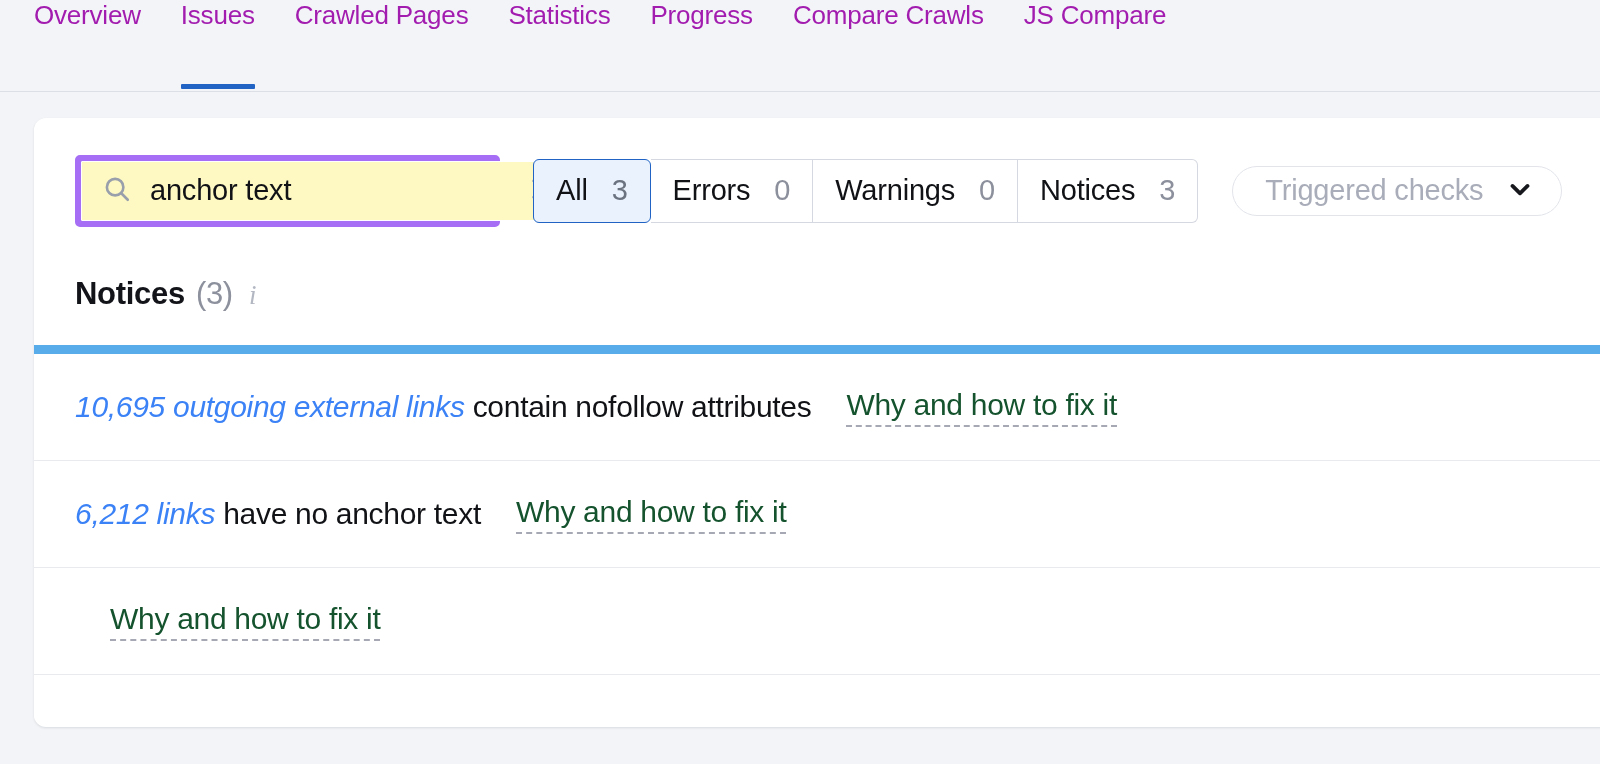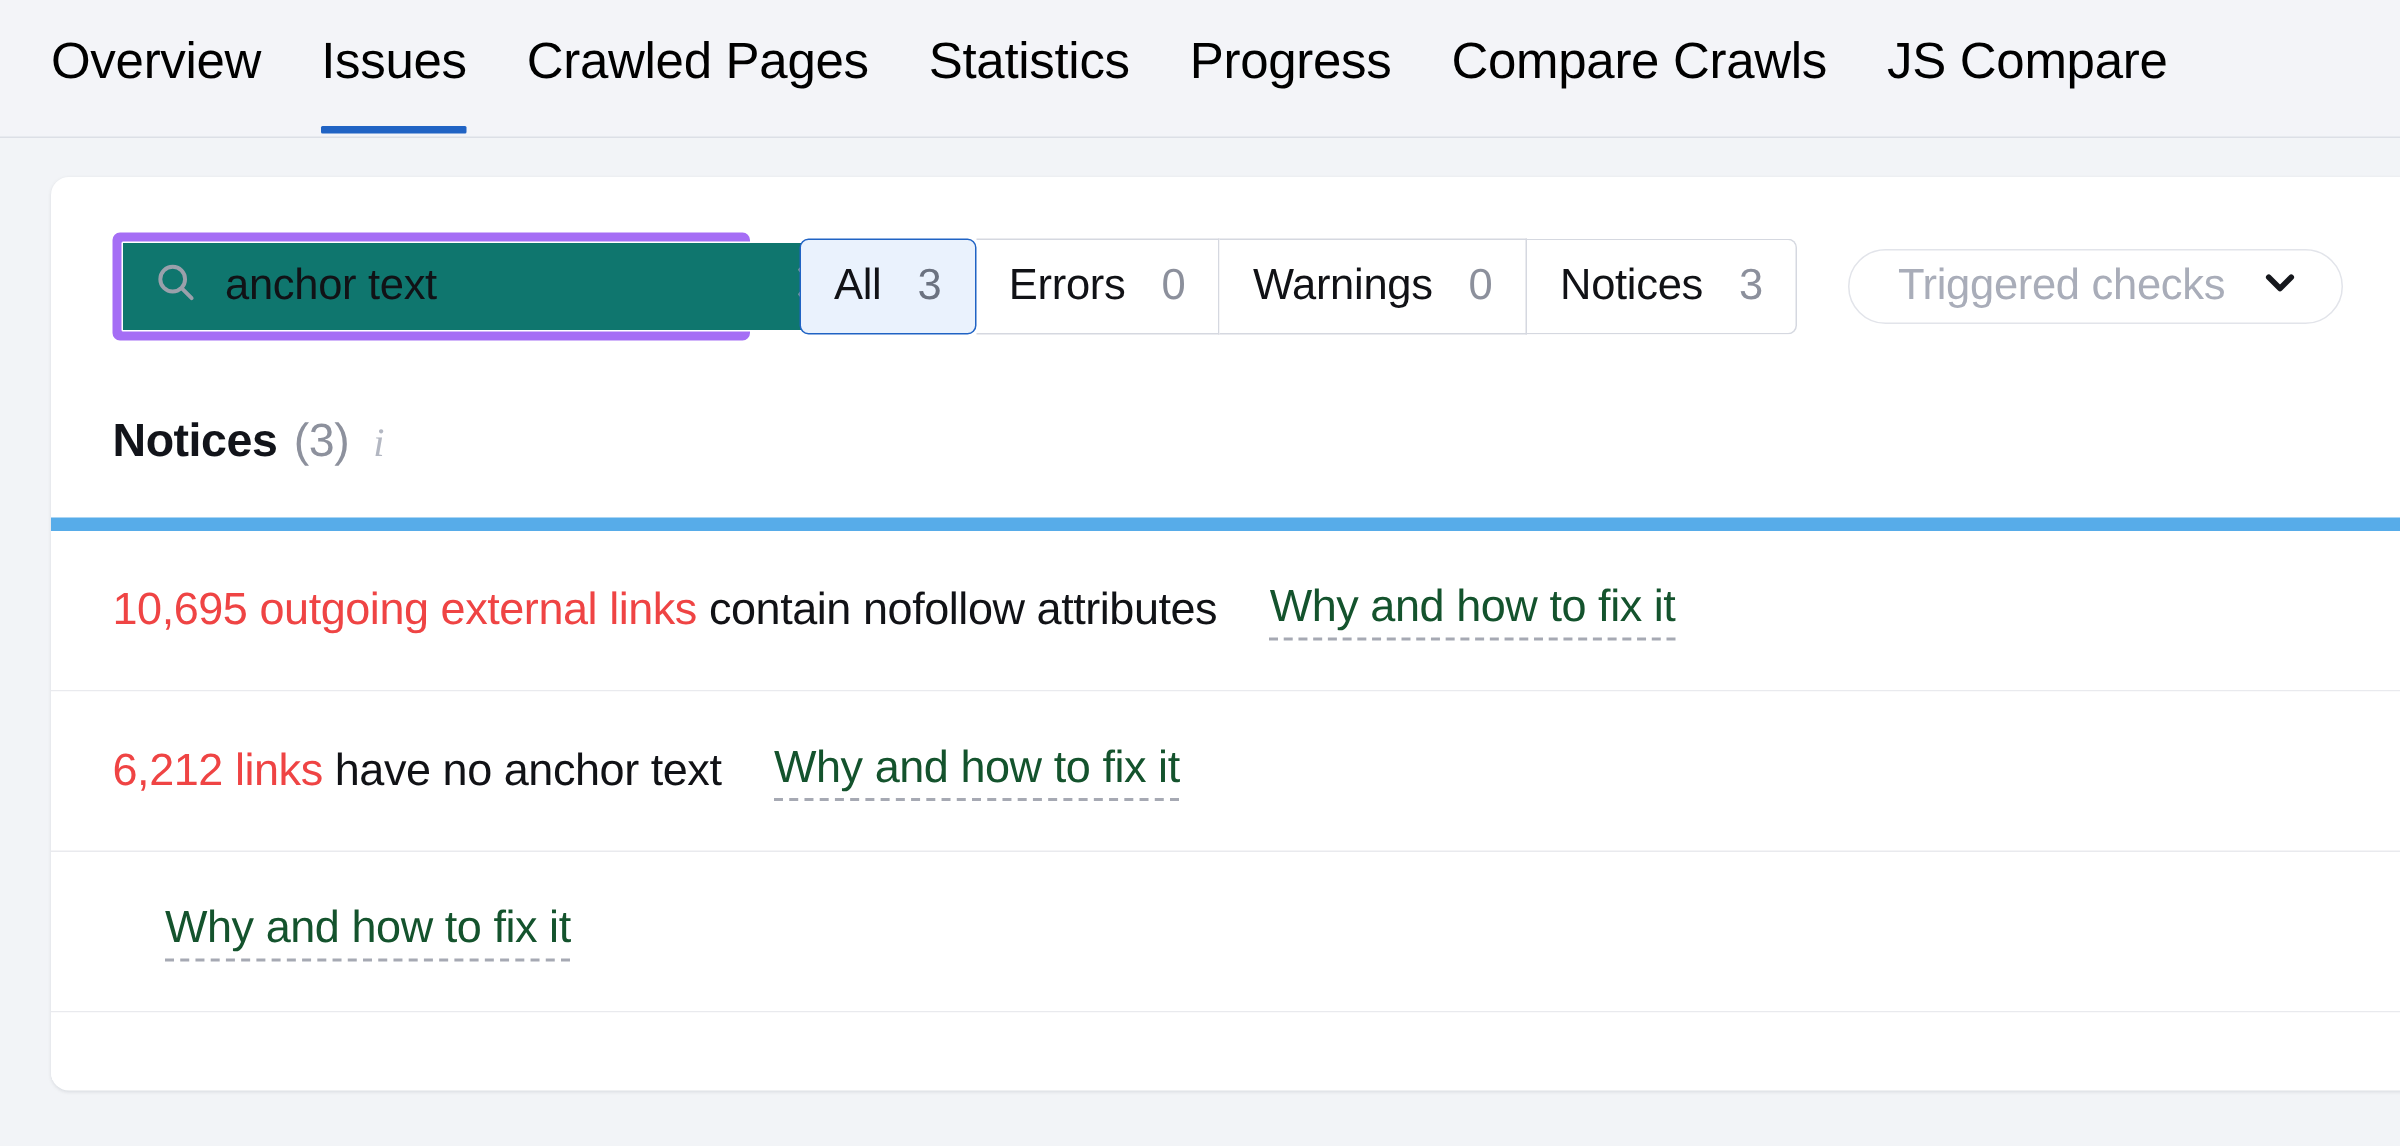--- a/index.html
+++ b/index.html
@@ -21,24 +21,23 @@
     background: #f3f4f8;
     border-bottom: 1px solid #dcdfe6;
     display: flex;
     align-items: flex-start;
     padding-left: 34px;
   }
   .tab {
     position: relative;
     height: 91px;
     display: flex;
-    align-items: center;
     padding: 0 20px;
-    font-size: 34px;
-    color: #000000;
+    font-size: 26px;
+    color: #a21caf;
     letter-spacing: -0.2px;
     white-space: nowrap;
     cursor: pointer;
     padding-bottom: 8px;
   }
   .tab:first-child { padding-left: 0; }
   .tab.active::after {
     content: "";
     position: absolute;
     left: 20px;
@@ -80,21 +79,21 @@
     padding: 0;
     height: 72px;
     width: 425px;
     display: flex;
     align-items: center;
     background: #a56ef5;
   }
   .search-box {
     flex: 1;
     height: 100%;
-    background: #0f766e;
+    background: #fef9c3;
     border: 1px solid #ffffff;
     border-radius: 1px;
     display: flex;
     align-items: center;
     padding: 0 16px 0 20px;
   }
   .search-icon { flex: 0 0 auto; display: block; margin-right: 18px; }
   .search-value {
     flex: 1;
     font-size: 29px;
@@ -210,22 +209,23 @@
     background: #ffffff;
   }
   .issue-row:first-of-type { border-top: none; }
   .issue-text {
     font-size: 30px;
     color: #111216;
     letter-spacing: -0.3px;
     white-space: nowrap;
   }
   .issue-text .lnk {
-    color: #ef4444;
-    cursor: pointer;
+    color: #3b82f6;
+    cursor: pointer;
+    font-style: italic;
   }
   .fix-link {
     margin-left: 35px;
     font-size: 30px;
     color: #14532d;
     letter-spacing: -0.3px;
     white-space: nowrap;
     border-bottom: 2px dashed #a6a9b3;
     padding-bottom: 3px;
     cursor: pointer;

